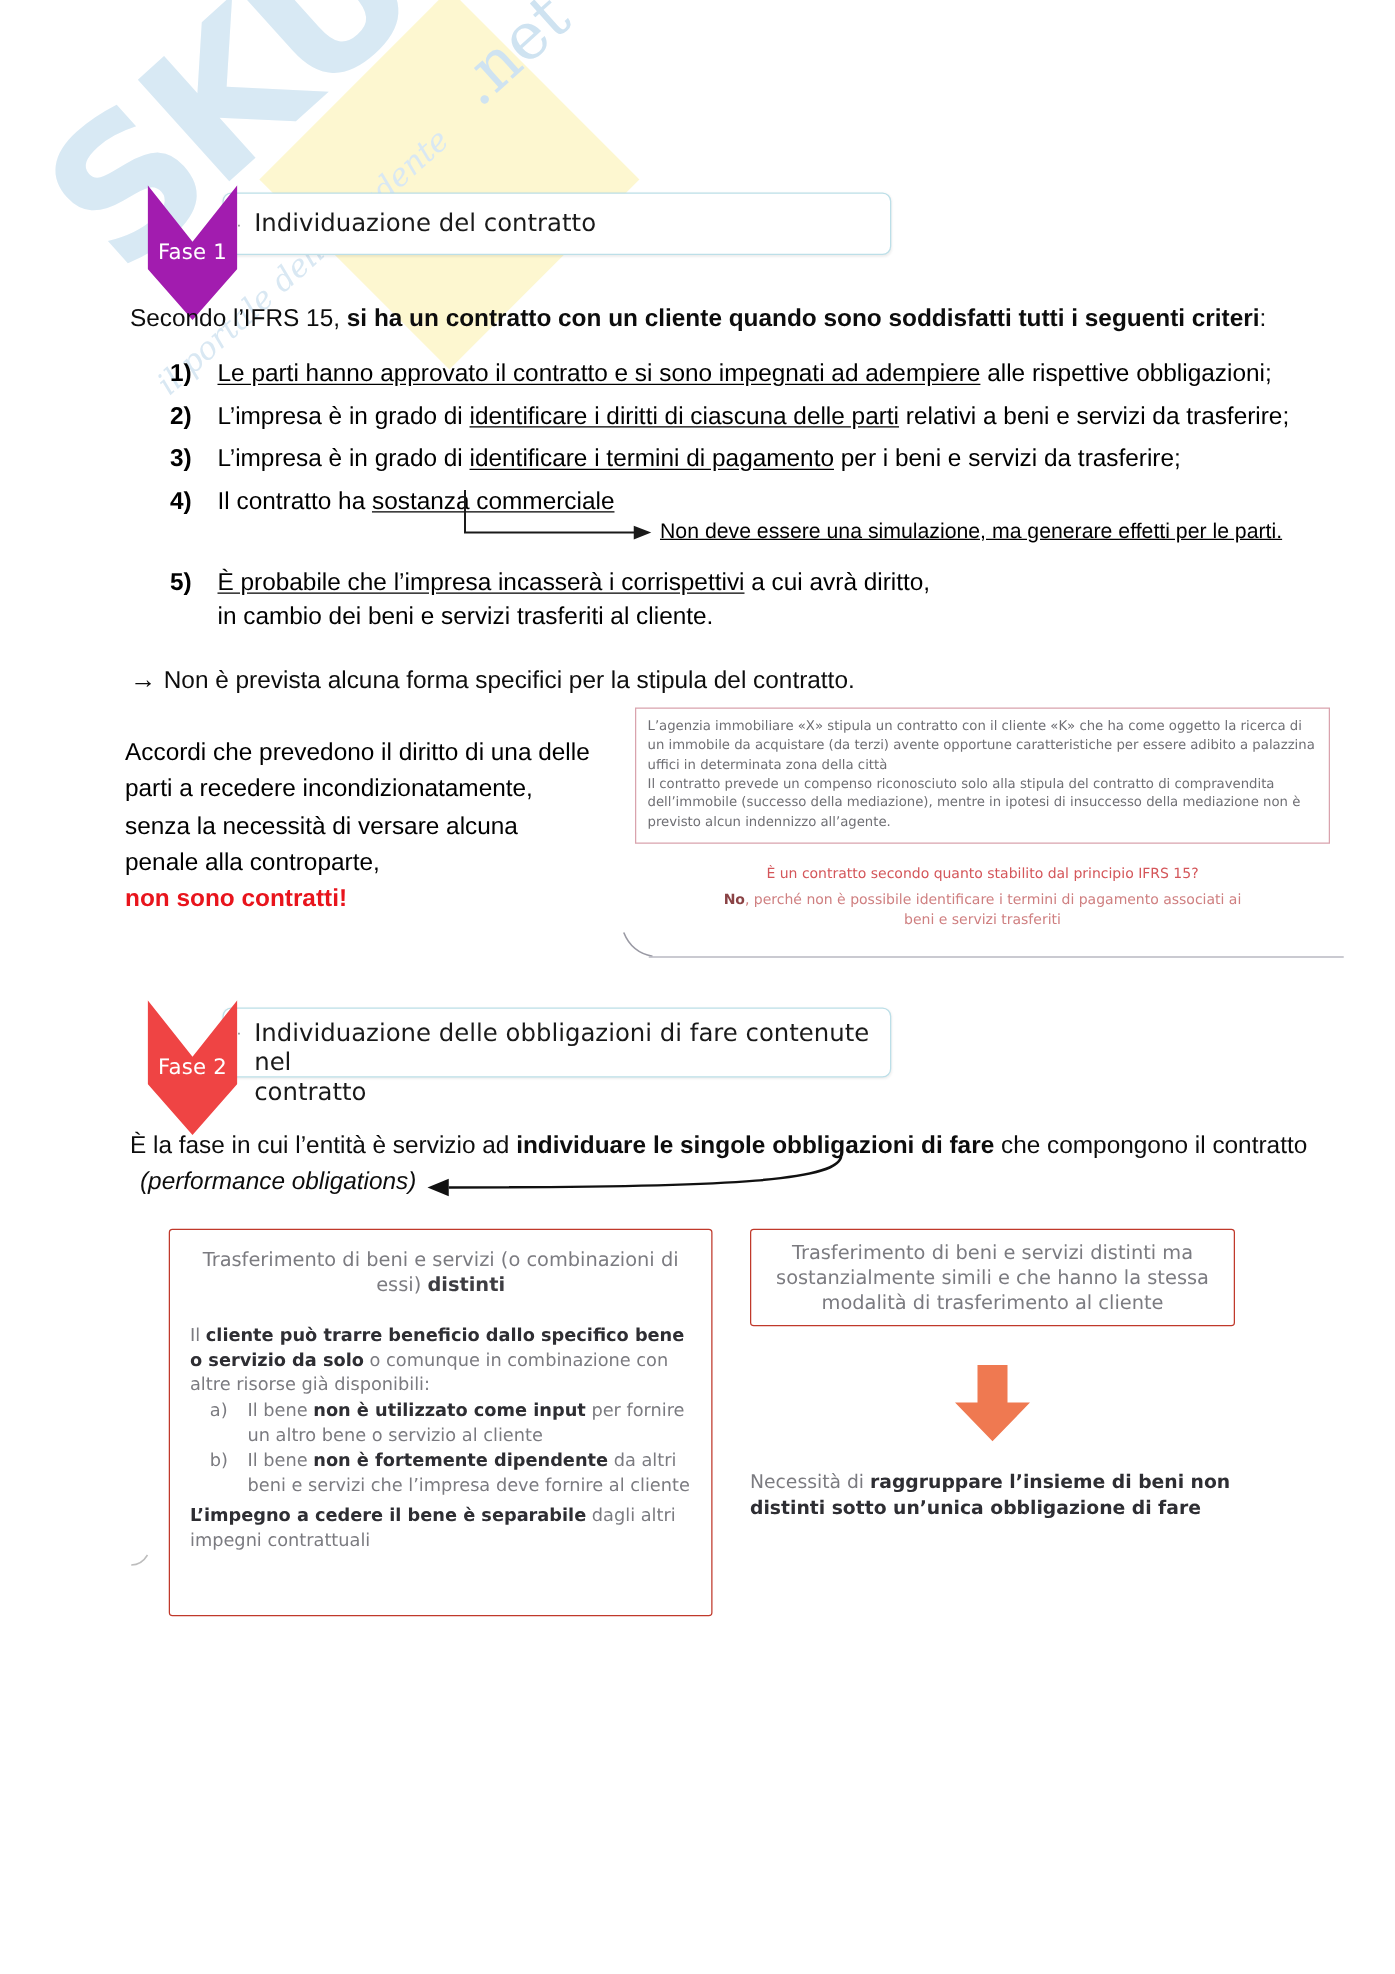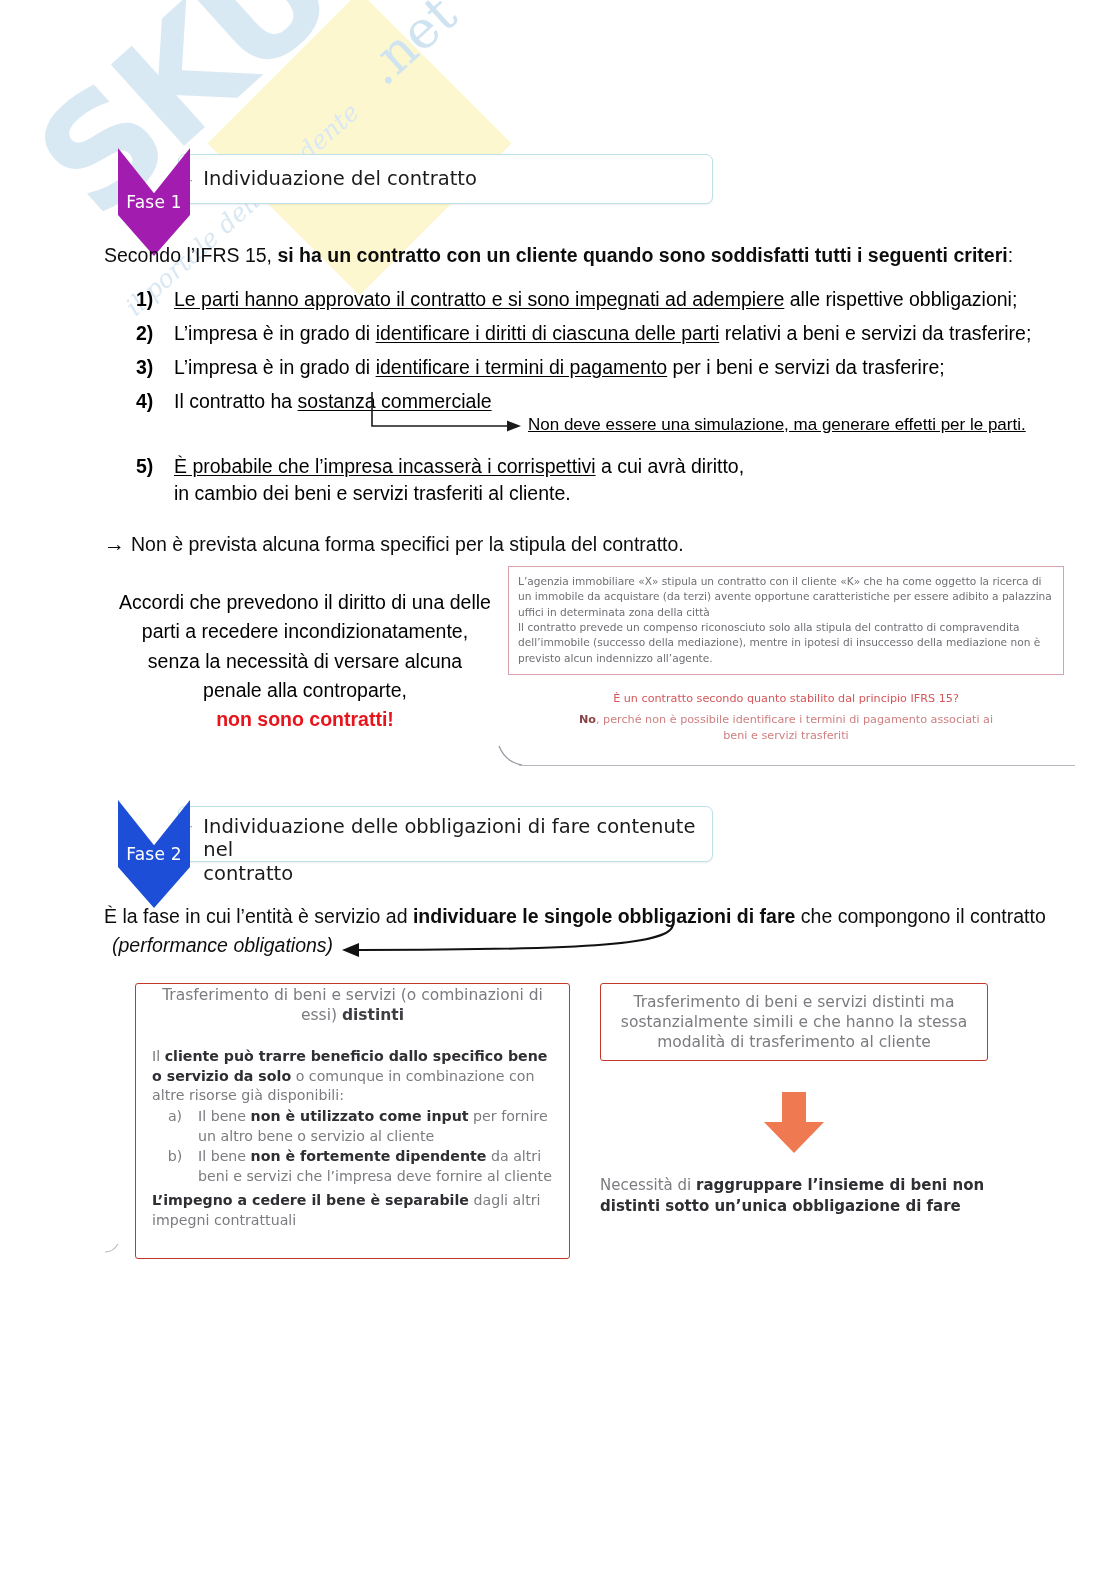--- a/index.html
+++ b/index.html
@@ -157,21 +157,21 @@
   .arrow-note {
     position: absolute;
     font-size: 17px;
     font-family: "Liberation Sans", sans-serif;
     text-decoration: underline;
   }
 
   
   .center-para {
     position: absolute;
-    text-align: center;
+    text-align: left;
     font-size: 19.5px;
     line-height: 1.5;
   }
   .red-bold {
     color: #e8141c;
     font-weight: bold;
   }
 
   
   .example-card {
@@ -345,21 +345,21 @@
         <b>No</b><span>, perché non è possibile identificare i termini di pagamento associati ai</span>
         <div>beni e servizi trasferiti</div>
       </div>
       <svg class="abs" style="left:-11px; top:178px;" width="580" height="24">
         <path d="M2,2 C6,12 14,19 25,21" fill="none" stroke="#9a9aa4" stroke-width="1.3"></path>
         <line x1="22" y1="21.5" x2="578" y2="21.5" stroke="#b9b9c2" stroke-width="1.2"></line>
       </svg>
     </div>
 
     <div class="phase" style="left:118px; top:800px; width:595px;">
-      <div class="phase-chevron" style="background:#1d4ed8;">
+      <div class="phase-chevron" style="background:#ef4444;">
         <span>Fase 2</span>
       </div>
       <div class="phase-box tall" style="width:535px; align-items:flex-start; padding-top:8px;">
         <span class="phase-bullet" style="margin-top:4px;">·</span>
         <span class="phase-text">
           <span>Individuazione delle obbligazioni di fare contenute nel</span><br>
           <span>contratto</span>
         </span>
       </div>
     </div>
@@ -367,21 +367,21 @@
     <div class="abs body-text" style="left:104px; top:903px; width:960px;">
       <span>È la fase in cui l’entità è servizio ad </span><b>individuare le singole obbligazioni di fare</b><span> che compongono il contratto</span>
     </div>
     <div class="abs body-text" style="left:112px; top:932px; font-style:italic;">(performance obligations)</div>
 
     <svg class="abs" style="left:325px; top:922px;" width="360" height="40">
       <path d="M348,2 C348,22 270,28 34,28" fill="none" stroke="#111111" stroke-width="2"></path>
       <path d="M34,21 L17,28 L34,35 Z" fill="#111111"></path>
     </svg>
 
-    <div class="redbox" style="left:135px; top:983px; width:435px; height:276px; padding:1px 16px;">
+    <div class="redbox" style="left:135px; top:983px; width:435px; height:310px; padding:14px 16px;">
       <div class="redbox-title"><span>Trasferimento di beni e servizi (o combinazioni di essi) </span><b>distinti</b></div>
 
       <div class="redbox-body" style="margin-top:22px;"><span>Il </span><b>cliente può trarre beneficio dallo specifico bene o servizio da solo</b><span> o comunque in combinazione con altre risorse già disponibili:</span></div>
 
       <div class="redbox-body ab-row">
         <div class="ab-marker">a)</div>
         <div><span>Il bene </span><b>non è utilizzato come input</b><span> per fornire un altro bene o servizio al cliente</span></div>
       </div>
 
       <div class="redbox-body ab-row">

